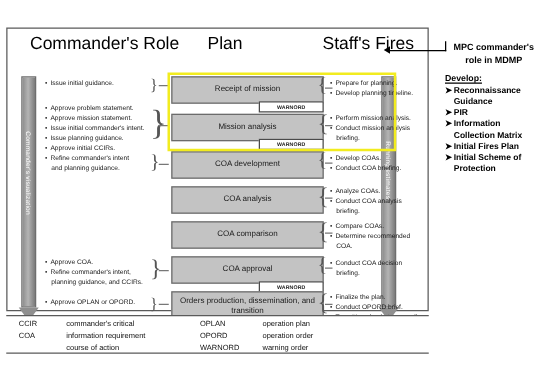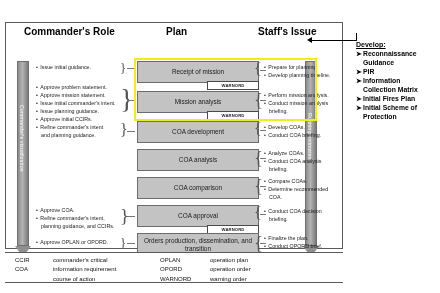--- a/index.html
+++ b/index.html
@@ -13,21 +13,21 @@
   #root{position:relative;width:440px;height:293px;}
 
   
   .figure{
     position:absolute;left:5px;top:22px;width:338px;height:227px;
     border:1px solid #5a5a5a;background:#fff;box-sizing:border-box;
   }
 
   
   .headers{position:absolute;left:0;top:3px;width:100%;height:14px;}
-  .hdr{position:absolute;font-size:10px;font-weight:bold;color:#000;white-space:nowrap;}
+  .hdr{position:absolute;font-size:14px;font-weight:normal;color:#000;white-space:nowrap;}
   .hdr-cmd{left:18px;top:0;}
   .hdr-steps{left:160px;top:0;}
   .hdr-staff{left:252px;top:0;}
 
   
   .bigarrow{position:absolute;width:16px;}
   .bigarrow .shaft{
     position:absolute;left:2px;top:0;width:12px;
     background:linear-gradient(to right,#8d8d8d,#b4b4b4 45%,#7b7b7b);
     border:1px solid #6e6e6e;box-sizing:border-box;
@@ -136,21 +136,21 @@
 </head>
 <body>
 
 <div id="root">
 
   <div class="figure">
 
     <div class="headers">
       <div class="hdr hdr-cmd">Commander's Role</div>
       <div class="hdr hdr-steps">Plan</div>
-      <div class="hdr hdr-staff">Staff's Issue</div>
+      <div class="hdr hdr-staff">Staff's Fires</div>
     </div>
 
     <div class="bigarrow arrow-left">
       <div class="shaft"></div>
       <div class="head"></div>
       <div class="vtext">Commander's visualization</div>
     </div>
 
     <div class="bigarrow arrow-right">
       <div class="shaft"></div>
@@ -309,20 +309,21 @@
       <div>operation plan</div>
       <div>operation order</div>
       <div>warning order</div>
     </div>
   </div>
 
   <div class="leader"></div>
   <div class="leader-v"></div>
 
   <div class="note">
+    <div class="note-title">MPC commander's role in MDMP</div>
     <div class="note-sub">Develop:</div>
     <div class="note-list">
       <div class="note-li">
         <span class="ar">➤</span>
         <span class="tx">
           <span>Reconnaissance</span><br>
           <span>Guidance</span>
         </span>
       </div>
       <div class="note-li">

